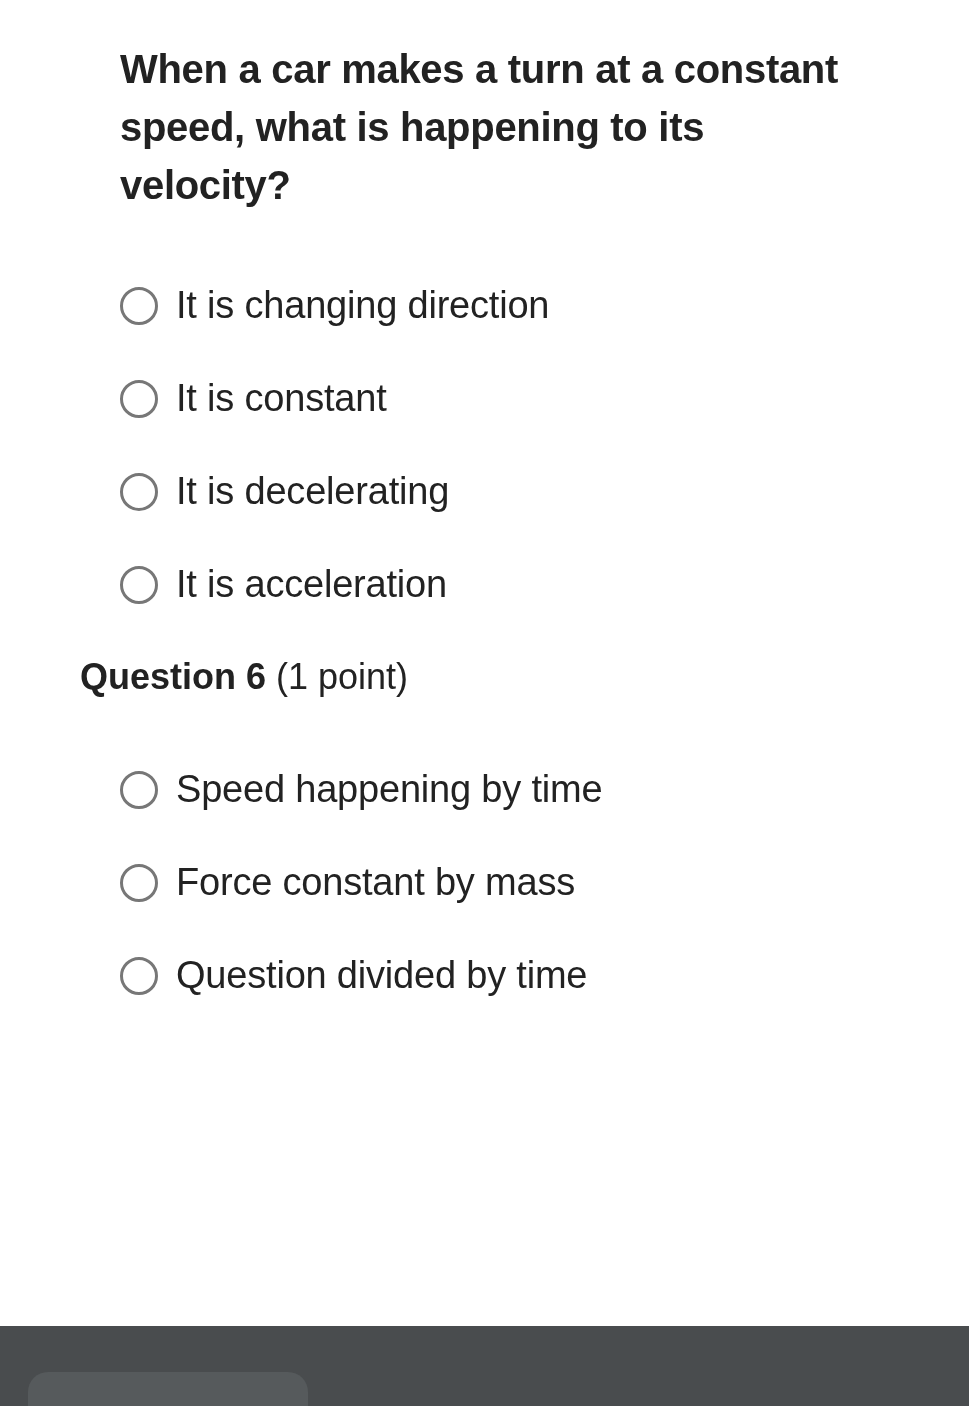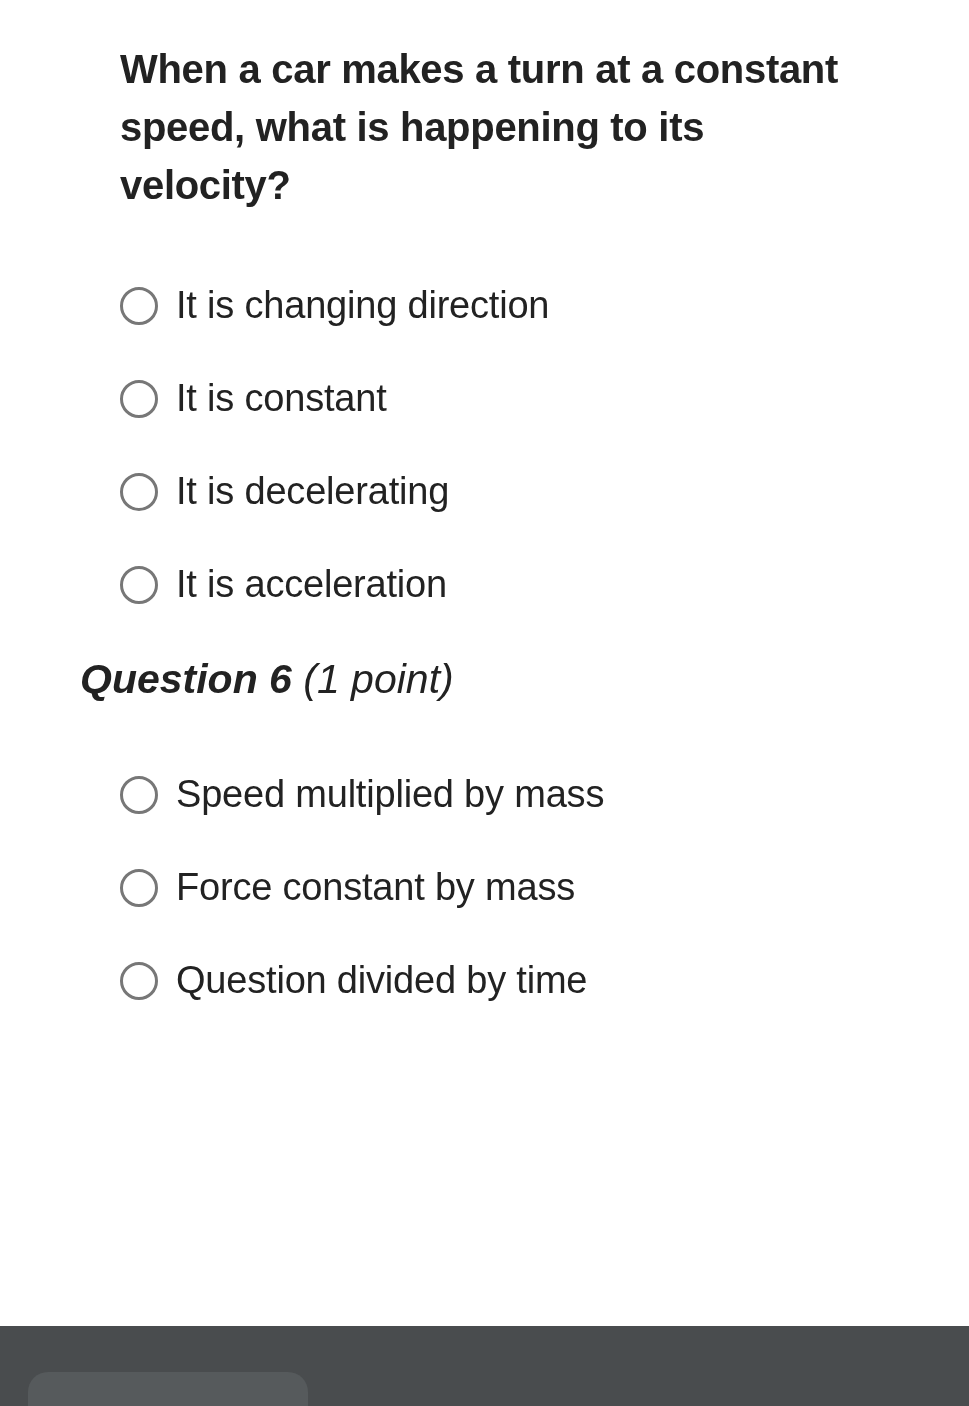--- a/index.html
+++ b/index.html
@@ -42,24 +42,23 @@
     border-radius: 50%;
     flex-shrink: 0;
     margin-right: 18px;
   }
   .option-label {
     font-size: 38px;
     font-weight: 400;
     letter-spacing: -0.2px;
   }
   .question-header {
-    font-size: 41px;
+    font-size: 36px;
     margin-top: 50px;
     margin-bottom: 60px;
-    font-style: italic;
   }
   .question-header .qnum {
     font-weight: 700;
   }
   .question-header .pts {
     font-weight: 400;
   }
   .bottom-bar {
     position: absolute;
     bottom: 0;
@@ -106,21 +105,21 @@
   </div>
 
   <div class="question-header">
     <span class="qnum">Question 6</span><span class="pts"> (1 point)</span>
   </div>
 
 
   <div class="options">
     <div class="option">
       <div class="radio-circle"></div>
-      <div class="option-label">Speed multiplied by mass</div>
+      <div class="option-label">Speed happening by time</div>
     </div>
     <div class="option">
       <div class="radio-circle"></div>
       <div class="option-label">Force constant by mass</div>
     </div>
     <div class="option">
       <div class="radio-circle"></div>
       <div class="option-label">Question divided by time</div>
     </div>
   </div>

